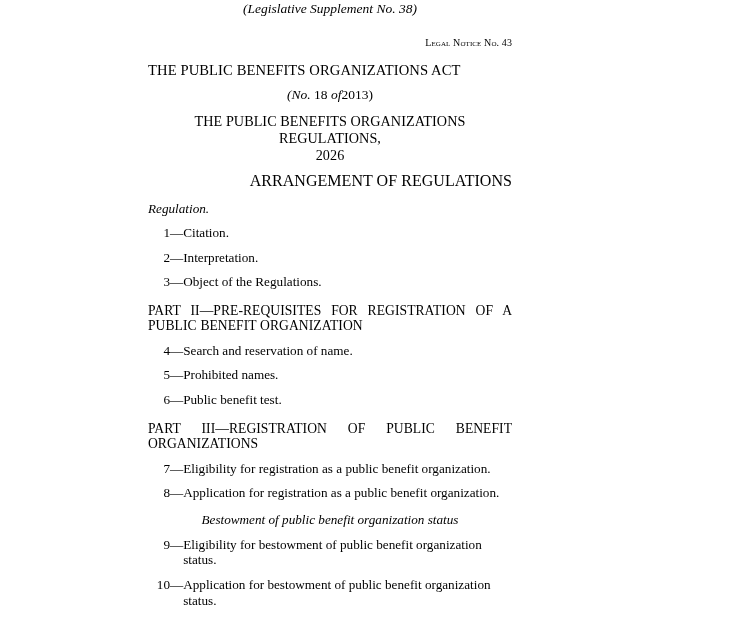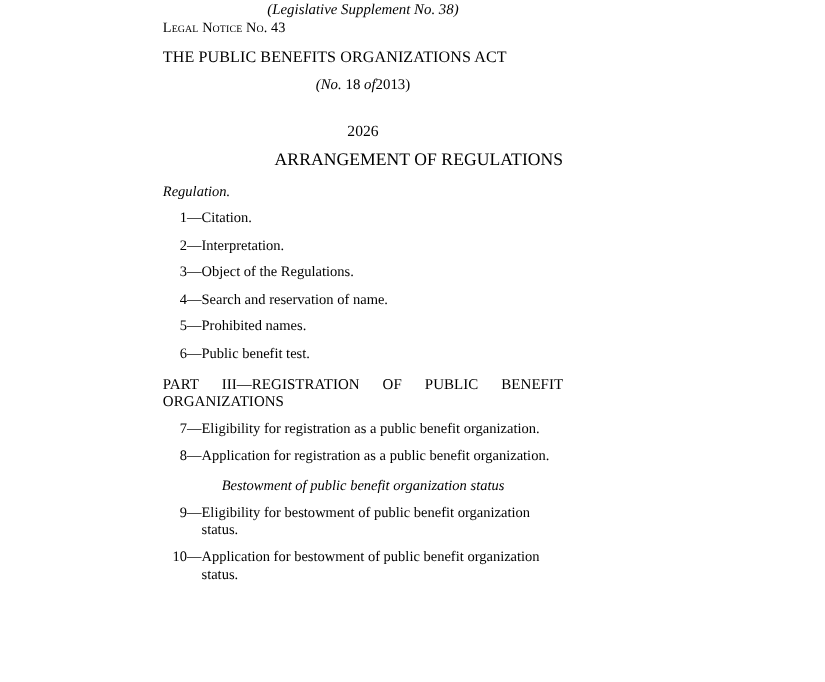--- a/index.html
+++ b/index.html
@@ -30,23 +30,25 @@
     font-style: italic;
     font-size: 13.5px;
     margin-top: 1px;
     line-height: 16px;
   }
   .supplement span {
     text-underline-offset: 2px;
   }
 
   .legal-notice {
-    font-size: 13px;
+    font-size: 10px;
+    margin-top: 18px;
     line-height: 15px;
     letter-spacing: 0.1px;
+    text-align: right;
   }
   .legal-notice .sc {
     font-variant: small-caps;
   }
 
   .act-title {
     text-align: left;
     font-size: 14.6px;
     margin-top: 12px;
     line-height: 17px;
@@ -147,21 +149,21 @@
   </div>
 
   <div class="act-title">THE PUBLIC BENEFITS ORGANIZATIONS ACT</div>
 
   <div class="act-number">
     <i>(No.</i> <span>18</span>
     <i>of</i><span>2013)</span>
   </div>
 
   <div class="regs-title">
-    <br>
+    <span>THE PUBLIC BENEFITS ORGANIZATIONS REGULATIONS,</span><br>
     <span>2026</span>
   </div>
 
   <div class="arrangement">ARRANGEMENT OF REGULATIONS</div>
 
   <div class="regulation-label">Regulation.</div>
 
 
   <div class="item">
     <span class="num">1</span>
@@ -172,20 +174,21 @@
     <span class="num">2</span>
       <span class="dash">—</span>
       <span class="txt">Interpretation.</span>
   </div>
   <div class="item">
     <span class="num">3</span>
       <span class="dash">—</span>
       <span class="txt">Object of the Regulations.</span>
   </div>
 
+  <div class="part-justified">PART II—PRE-REQUISITES FOR REGISTRATION OF A PUBLIC BENEFIT ORGANIZATION</div>
 
   <div class="item">
     <span class="num">4</span>
       <span class="dash">—</span>
       <span class="txt">Search and reservation of name.</span>
   </div>
   <div class="item">
     <span class="num">5</span>
       <span class="dash">—</span>
       <span class="txt">Prohibited names.</span>

